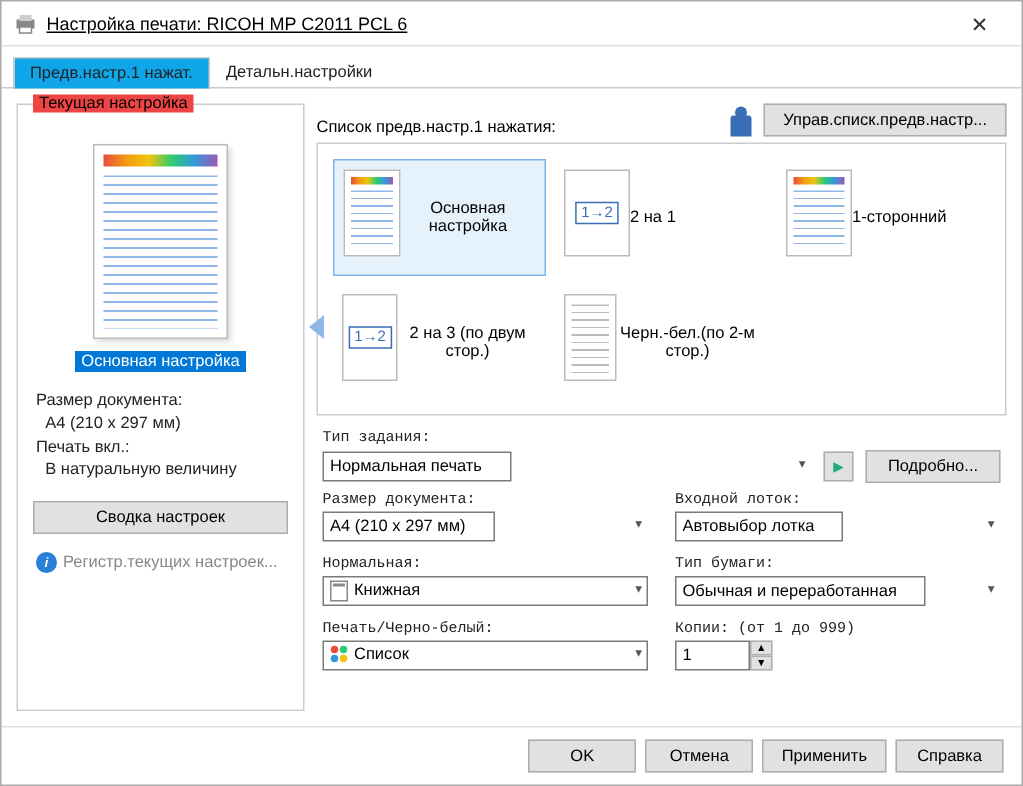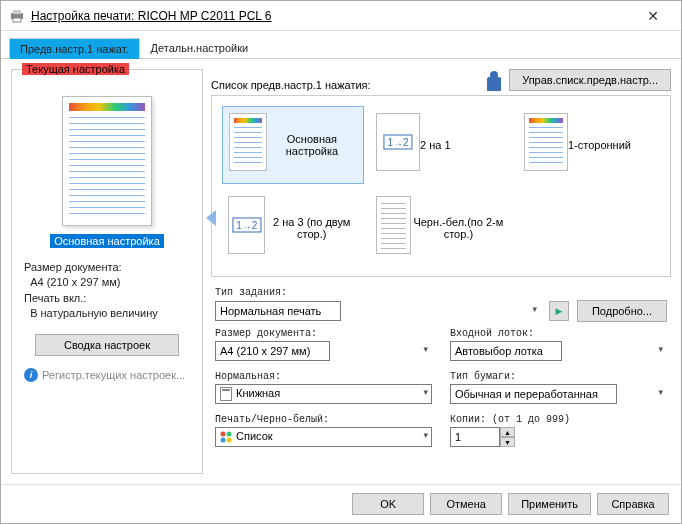--- a/index.html
+++ b/index.html
@@ -13,21 +13,21 @@
 .tab.active { border-color: #ccc; background: #0ea5e9; position: relative; top: 1px; }
 .body { flex: 1; display: flex; padding: 10px; gap: 8px; }
 .left-panel { width: 192px; border: 1px solid #ccc; padding: 10px 8px; display: flex; flex-direction: column; align-items: center; position: relative; }
 .group-title { position: absolute; top: -7px; left: 10px; background: #ef4444; padding: 0 4px; font-size: 11px; }
 .preview-big { width: 90px; height: 130px; border: 1px solid #bbb; background: #fff; position: relative; margin: 16px 0 8px; box-shadow: 2px 2px 4px rgba(0,0,0,.15); }
 .preview-big::before { content: ''; position: absolute; top: 6px; left: 6px; right: 6px; height: 8px; background: linear-gradient(90deg, #e74c3c, #f39c12, #f1c40f, #2ecc71, #3498db, #9b59b6); }
 .preview-big::after { content: ''; position: absolute; top: 20px; left: 6px; right: 6px; bottom: 6px; background: repeating-linear-gradient(#8fb8e8 0 1px, transparent 1px 6px); }
 .preview-label { background: #0078d7; color: #fff; padding: 1px 4px; margin-bottom: 12px; }
 .info-text { font-size: 11px; color: #222; line-height: 1.4; text-align: left; width: 100%; padding: 0 4px; margin-bottom: 12px; }
 .btn { background: #e1e1e1; border: 1px solid #adadad; padding: 4px 12px; cursor: pointer; text-align: center; }
-.btn.wide { width: 144px; }
+.btn.wide { width: 170px; }
 .register-link { color: #888; font-size: 11px; margin-top: 12px; display: flex; align-items: center; gap: 4px; cursor: pointer; width: 100%; padding: 0 4px; }
 .info-icon { width: 14px; height: 14px; border-radius: 50%; background: #2a80d6; color: #fff; display: inline-flex; align-items: center; justify-content: center; font-size: 9px; font-style: italic; font-weight: bold; }
 .right-panel { flex: 1; display: flex; flex-direction: column; }
 .right-top { display: flex; align-items: flex-end; gap: 8px; margin-bottom: 4px; }
 .right-top .spacer { flex: 1; }
 .user-icon { width: 14px; height: 14px; background: #3a6fb7; border-radius: 2px 2px 0 0; position: relative; }
 .user-icon::before { content:''; position:absolute; top:-6px; left:3px; width:8px; height:8px; background:#3a6fb7; border-radius:50%; }
 .preset-list { border: 1px solid #ccc; padding: 10px; display: grid; grid-template-columns: repeat(3, 1fr); gap: 6px; margin-bottom: 10px; }
 .preset { display: flex; flex-direction: row; align-items: center; padding: 6px; cursor: pointer; }
 .preset.selected { background: #e5f1fb; border: 1px solid #7eb4ea; }

